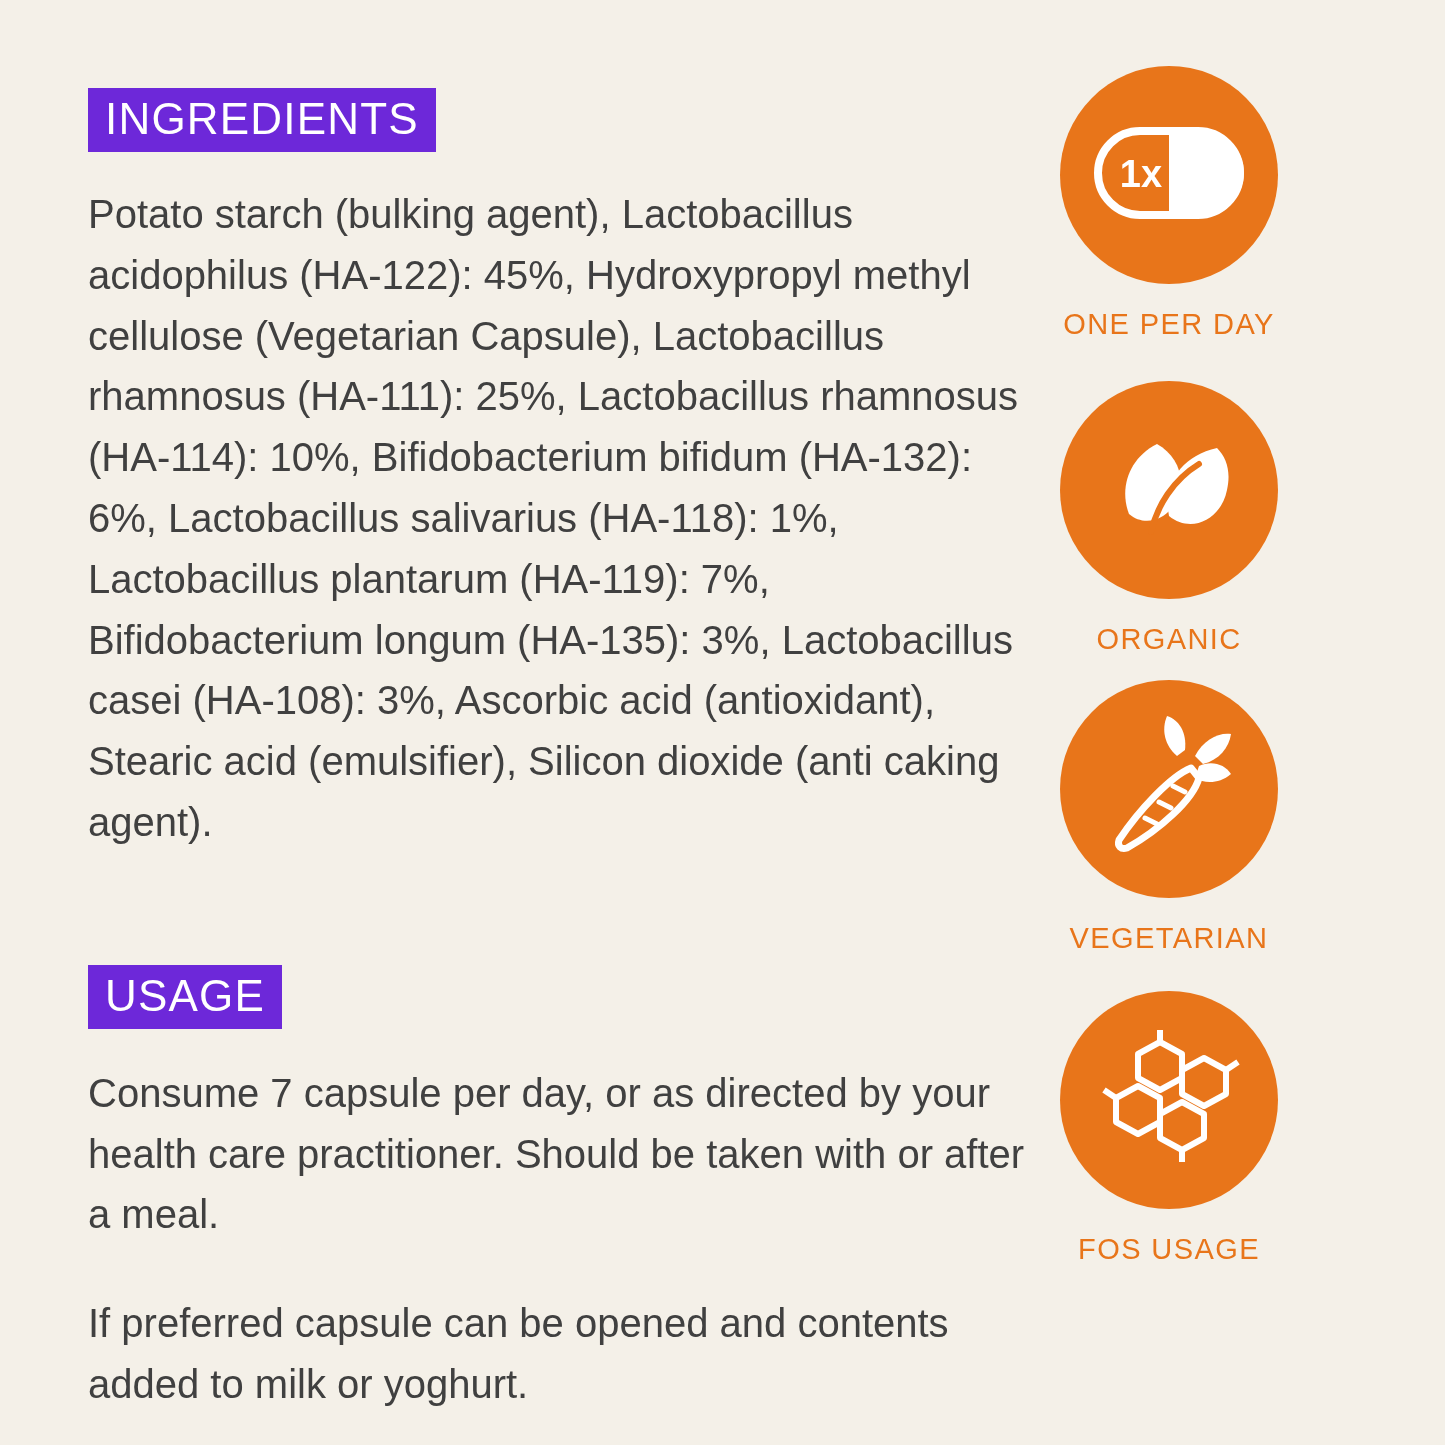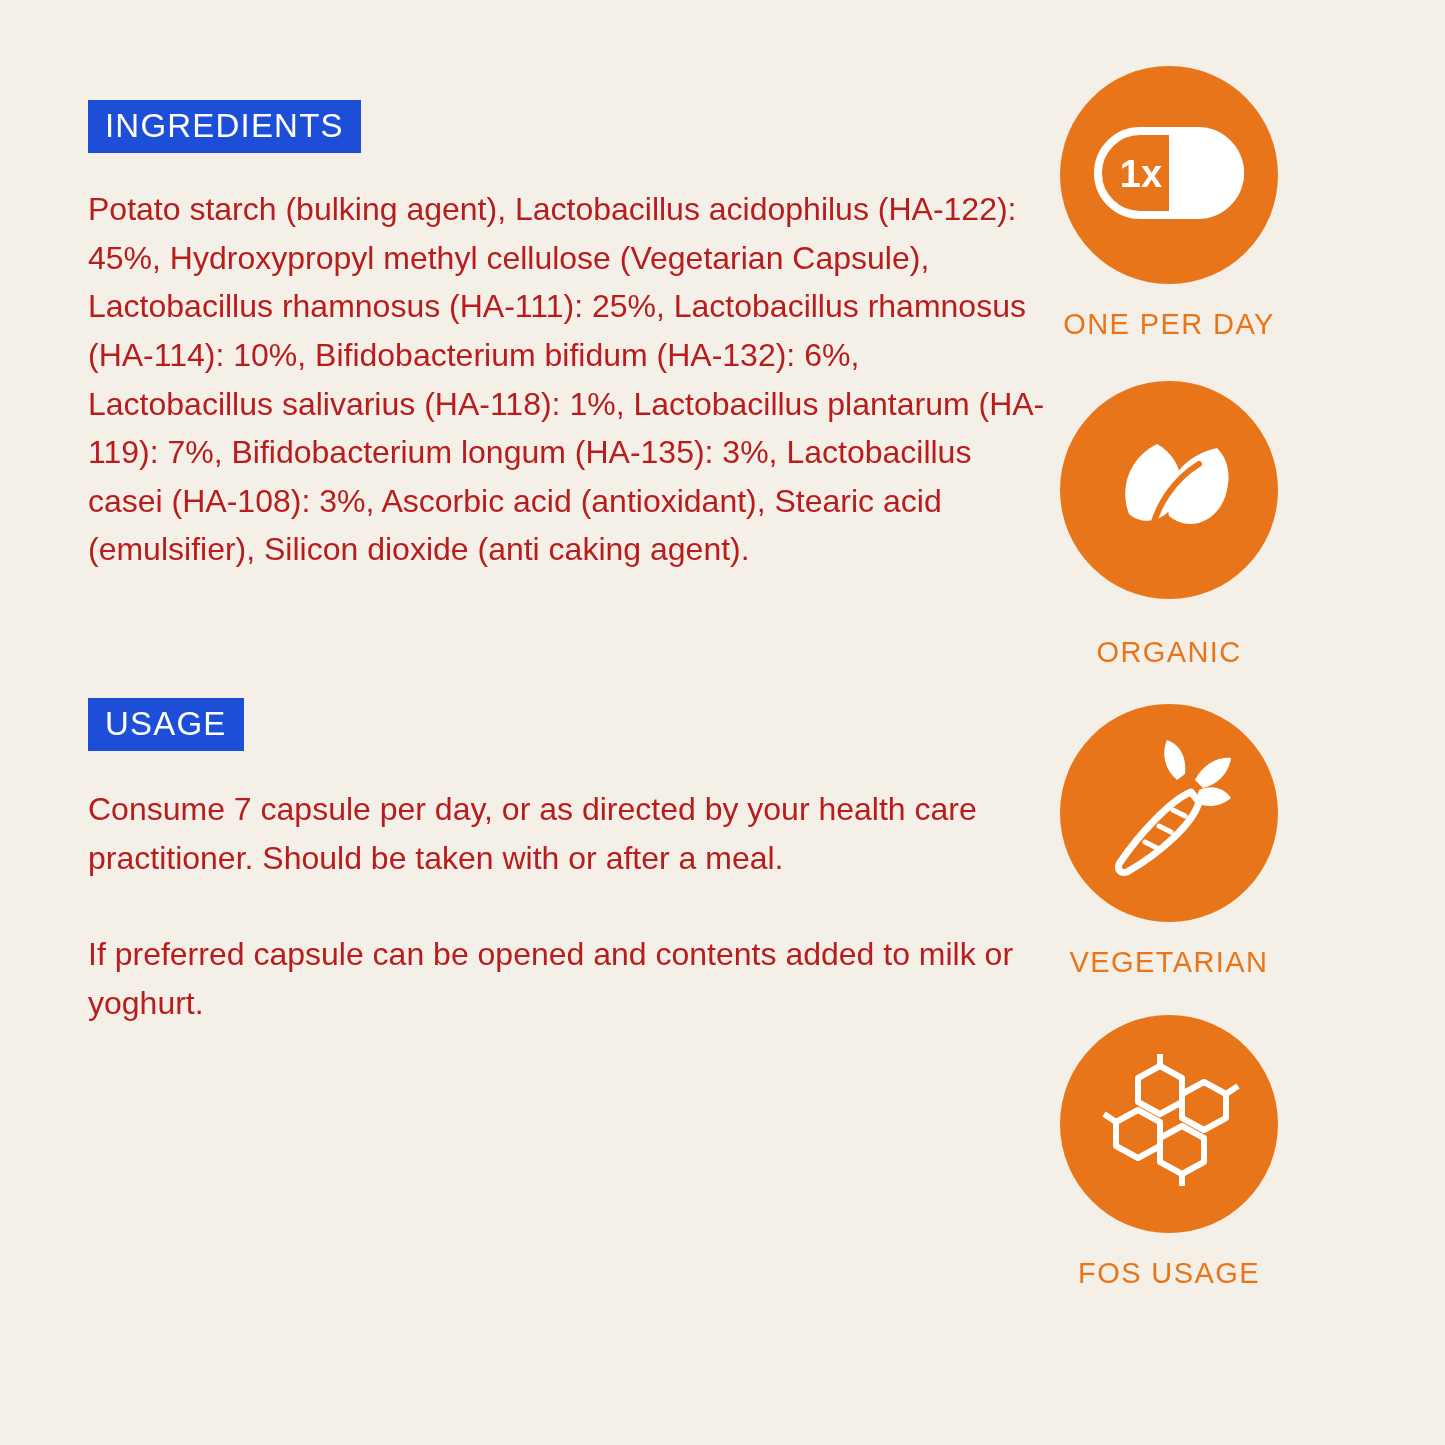--- a/index.html
+++ b/index.html
@@ -30,32 +30,31 @@
     flex: 1;
     padding-top: 66px;
     display: flex;
     flex-direction: column;
     align-items: flex-start;
   }
 
   
   .section-tag {
     display: inline-block;
-    background: #1d4ed8;
+    background: #6d28d9;
     color: #ffffff;
-    font-size: 33px;
+    font-size: 44px;
     letter-spacing: 1.2px;
     font-weight: 400;
     padding: 9px 17px 11px 17px;
     line-height: 1;
-    margin-top: 12px;
   }
   .body-text {
-    color: #b91c1c;
-    font-size: 32px;
+    color: #404040;
+    font-size: 40px;
     line-height: 1.52;
     font-weight: 400;
     margin: 0;
     max-width: 960px;
   }
   #ingredients-text {
     margin-top: 32px;
   }
   .usage-block {
     margin-top: 112px;
@@ -85,21 +84,21 @@
   }
   .badge-label {
     margin-top: 24px;
     color: #e8751a;
     font-size: 29px;
     letter-spacing: 1.4px;
     font-weight: 400;
     text-align: center;
   }
   .badge-gap-1 { margin-bottom: 40px; }
-  .badge-gap-2 { margin-bottom: 35px; gap: 13px; }
+  .badge-gap-2 { margin-bottom: 24px; }
   .badge-gap-3 { margin-bottom: 36px; }
 </style>
 </head>
 <body>
 
 <div class="page">
 
   <div class="left-col">
 
     <div>

